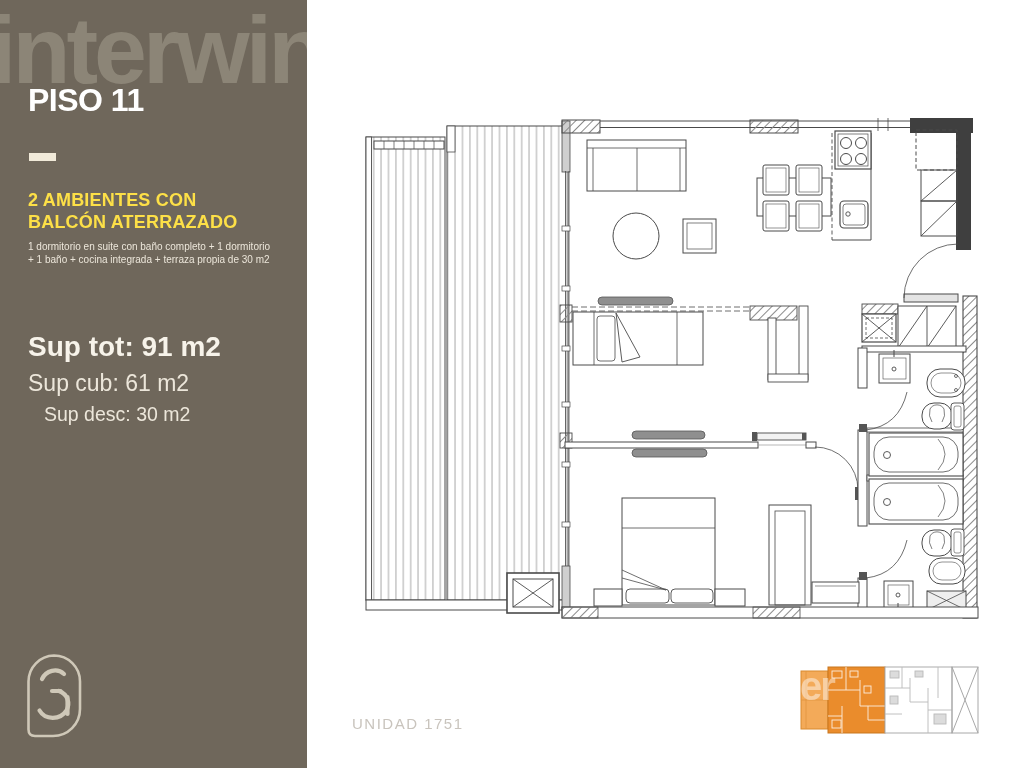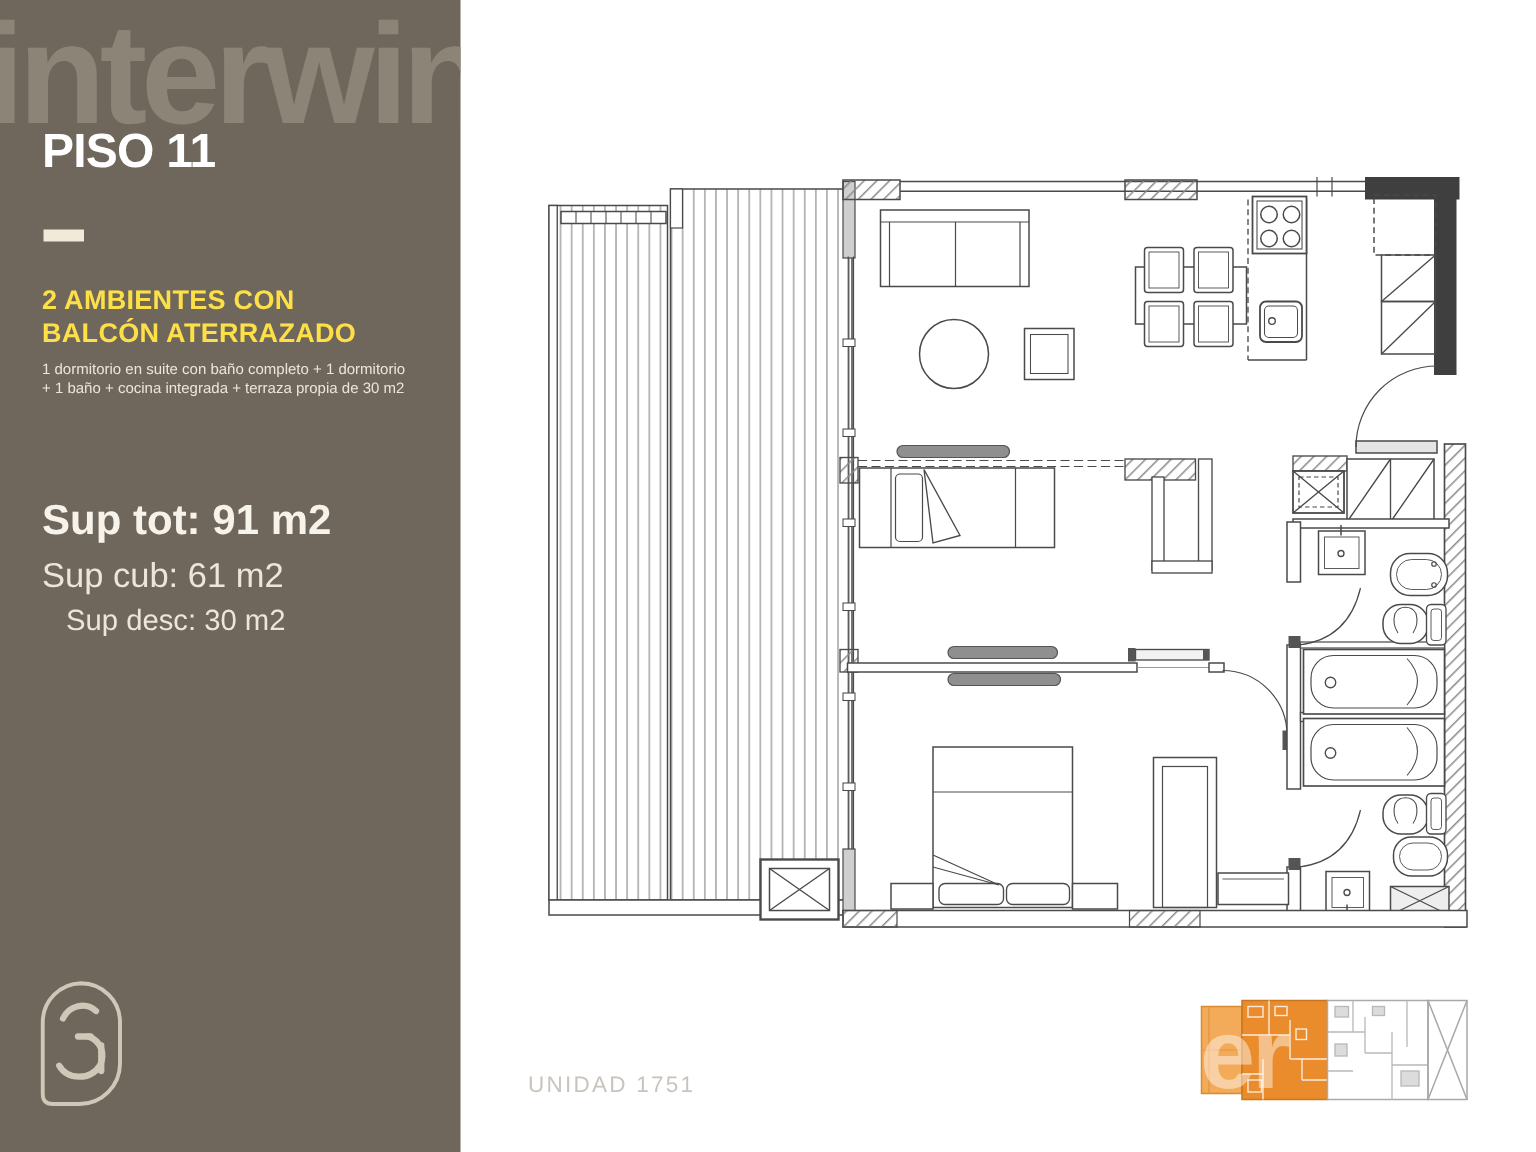--- a/index.html
+++ b/index.html
@@ -17,21 +17,21 @@
   .descr{position:absolute;left:28px;top:240px;width:248px;font-size:10px;color:#ECE6DA;line-height:1.33;}
   .sup-tot{position:absolute;left:28px;top:331px;font-size:28px;font-weight:800;color:#F7F3EA;}
   .sup-cub{position:absolute;left:28px;top:370px;font-size:23px;color:#ECE6DA;}
   .sup-desc{position:absolute;left:28px;top:403px;font-size:19.5px;color:#ECE6DA;margin-left:16px;}
   .brand-mark{position:absolute;left:26px;top:653px;}
   
   .unit-label{position:absolute;left:352px;top:715px;font-size:15px;color:#C9C4BD;
               letter-spacing:1.5px;font-weight:500;}
   .plan{position:absolute;left:355px;top:105px;}
   .minimap{position:absolute;left:798px;top:658px;}
-  .minimap-wm{position:absolute;left:800px;top:664px;font-size:66px;font-weight:700;
+  .minimap-wm{position:absolute;left:800px;top:664px;font-size:40px;font-weight:700;
               color:rgba(255,255,255,0.45);letter-spacing:-2px;pointer-events:none;}
 </style>
 </head>
 <body>
 
 <aside class="sidebar">
   <div class="brand">interwin</div>
   <div class="floor-title">PISO 11</div>
   <div class="dash"></div>
   <div class="unit-type">2 AMBIENTES CON BALCÓN ATERRAZADO</div>

